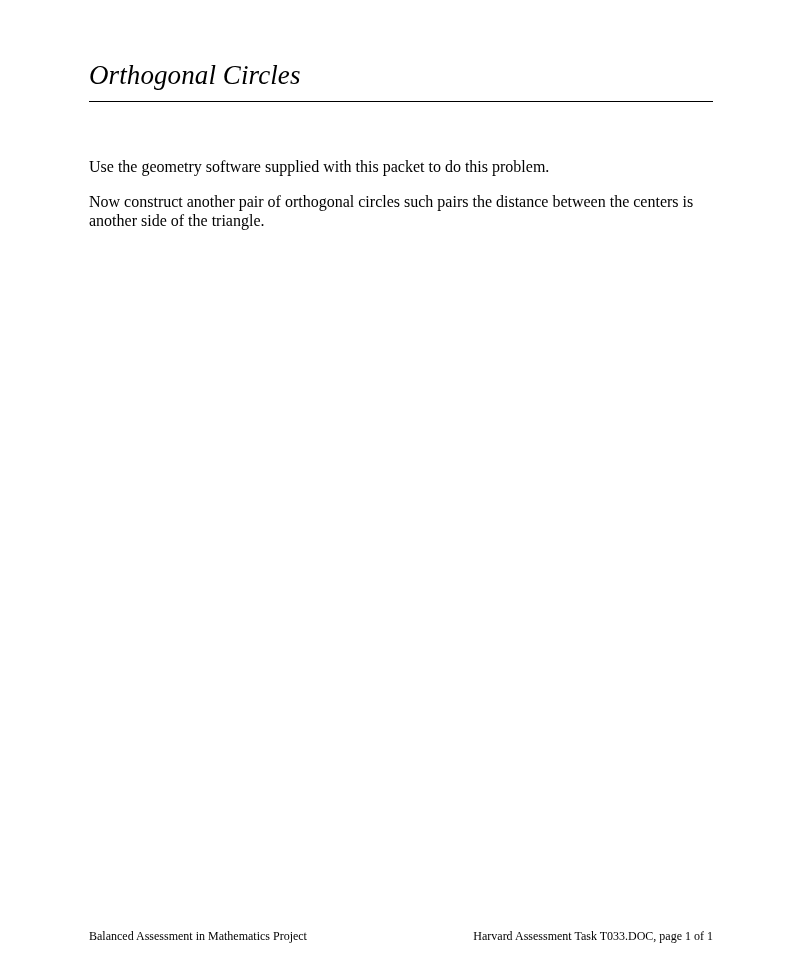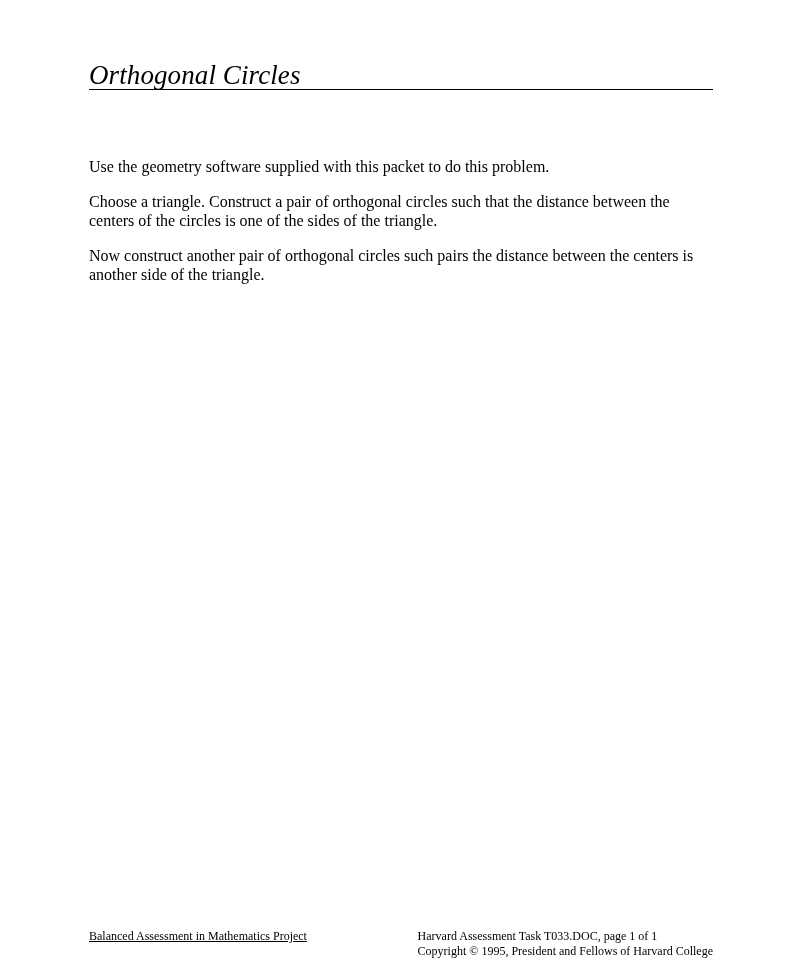--- a/index.html
+++ b/index.html
@@ -17,21 +17,21 @@
     }
     .page-title {
       position: absolute;
       left: 89px;
       top: 60px;
       width: 624px;
       font-style: italic;
       font-size: 27px;
       line-height: 30px;
       border-bottom: 1px solid #000000;
-      padding-bottom: 0px;
+      padding-bottom: 12px;
       height: 29px;
       letter-spacing: 0.1px;
     }
     .body-content {
       position: absolute;
       left: 89px;
       top: 157px;
       width: 630px;
       font-size: 16px;
       line-height: 19px;
@@ -42,36 +42,34 @@
     .footer {
       position: absolute;
       top: 929px;
       left: 89px;
       width: 624px;
       font-size: 12px;
       line-height: 15px;
       display: flex;
       justify-content: space-between;
     }
-    .footer-left { text-align: left; text-decoration: underline; }
+    .footer-left { text-align: left; }
     .footer-right { text-align: left; }
     .footer-line { display: block; white-space: nowrap; }
   </style>
 </head>
 <body>
 
 <div class="page-title">Orthogonal Circles</div>
 
 <div class="body-content">
   <p>Use the geometry software supplied with this packet to do this problem.</p>
-  <p>Choose a triangle. Construct a pair of orthogonal circles such that the distance between the centers of the circles is one of the sides of the triangle.</p>
   <p>Now construct another pair of orthogonal circles such pairs the distance between the centers is another side of the triangle.</p>
 </div>
 
 <div class="footer">
   <div class="footer-left">
     <span class="footer-line">Balanced Assessment in Mathematics Project</span>
   </div>
   <div class="footer-right">
     <span class="footer-line">Harvard Assessment Task T033.DOC, page 1 of 1</span>
-    <span class="footer-line">Copyright © 1995, President and Fellows of Harvard College</span>
   </div>
 </div>
 
 </body></html>

